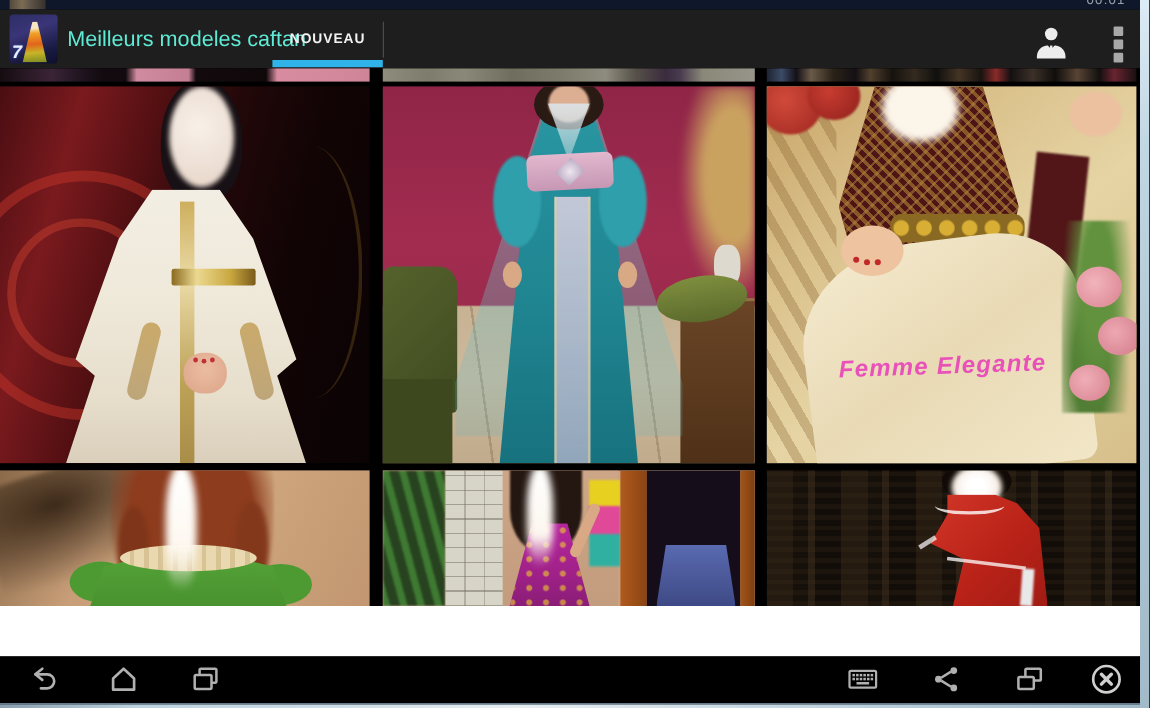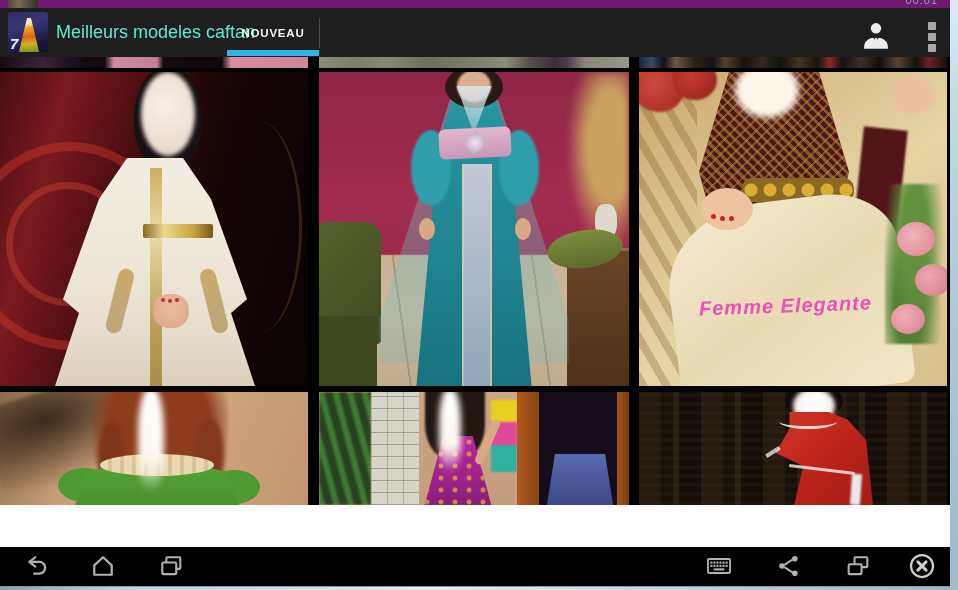--- a/index.html
+++ b/index.html
@@ -1,21 +1,21 @@
 <!DOCTYPE html>
 <html><head>
 <meta charset="utf-8">
 <style>
   html,body{margin:0;padding:0;background:#222;}
   .screen{position:relative;width:958px;height:590px;background:#000;overflow:hidden;
           font-family:"Liberation Sans",sans-serif;-webkit-font-smoothing:antialiased;}
   .abs{position:absolute;}
 
   
-  .status-bar{left:0;top:0;width:950px;height:8px;background:#701a75;overflow:hidden;}
+  .status-bar{left:0;top:0;width:950px;height:8px;background:#0f172a;overflow:hidden;}
   .notif-sliver{left:8px;top:0;width:30px;height:8px;
     background:linear-gradient(90deg,#52483c,#7c6c54 35%,#5c5448 60%,#36302a);}
   .clock{position:absolute;right:12px;top:-5px;font-size:11px;line-height:11px;color:#98a2ab;letter-spacing:1px;}
 
   
   .app-bar{left:0;top:8px;width:950px;height:49px;background:#1e1e1e;}
   .app-icon{left:8px;top:4px;width:40px;height:41px;border-radius:3px;overflow:hidden;
     background:linear-gradient(160deg,#2e2d66 0%,#3a3578 35%,#191a42 75%,#0e0f2c 100%);}
   .app-icon .dress{position:absolute;left:9px;top:6px;width:24px;height:34px;
     background:linear-gradient(175deg,#f6e7c2 0 18%,#f0a224 30%,#e2641a 55%,#c8b428 75%,#7a8a20 100%);

